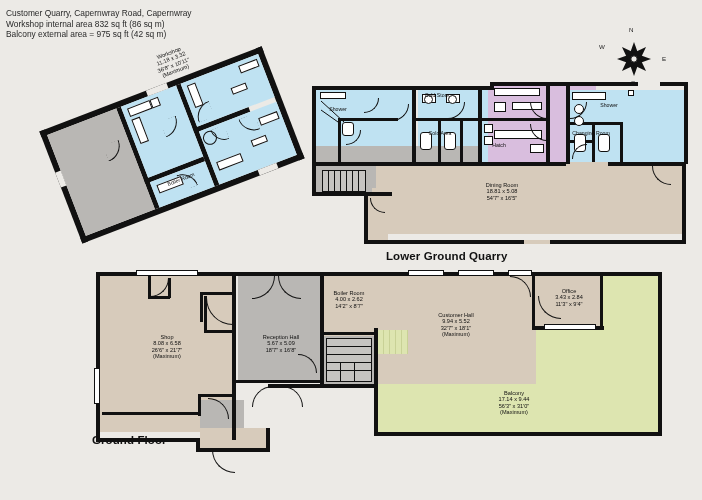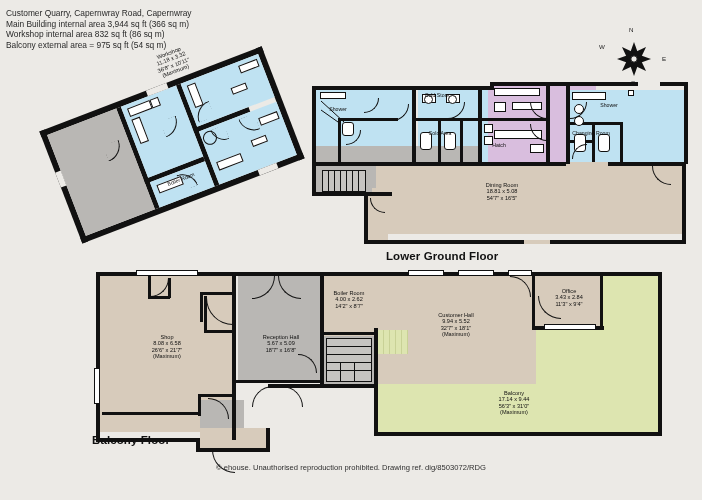--- a/index.html
+++ b/index.html
@@ -55,23 +55,22 @@
   .stairline{position:absolute;background:#111;height:1px;}
   .stairlineV{position:absolute;background:#111;width:1px;}
 </style>
 </head>
 <body>
 
 <div class="stage">
 
   <div class="abs" id="header">
     <div>Customer Quarry, Capernwray Road, Capernwray</div>
-    <div>Main Building internal area 3,944 sq ft (366 sq m)</div>
     <div>Workshop internal area 832 sq ft (86 sq m)</div>
-    <div>Balcony external area = 975 sq ft (54 sq m)</div>
+    <div>Balcony external area = 975 sq ft (42 sq m)</div>
   </div>
 
   <div id="compass">
     <svg width="72" height="58" viewBox="0 0 72 58">
       <g transform="translate(36,29)">
         <polygon points="0,-17 5,-3 0,0 -5,-3" fill="#111"></polygon>
         <polygon points="0,17 5,3 0,0 -5,3" fill="#111"></polygon>
         <polygon points="-17,0 -3,5 0,0 -3,-5" fill="#111"></polygon>
         <polygon points="17,0 3,5 0,0 3,-5" fill="#111"></polygon>
         <polygon points="0,-17 5,-3 0,0 -5,-3" fill="#111" transform="rotate(45)"></polygon>
@@ -239,21 +238,21 @@
     </div>
     <div class="lbl-sm" style="left:10px;top:28px;width:40px;">Shower</div>
     <div class="lbl-sm" style="left:112px;top:14px;width:34px;">
       <div>Cold Store</div>
     </div>
     <div class="lbl-sm" style="left:112px;top:52px;width:40px;">Cold Area</div>
     <div class="lbl-sm" style="left:176px;top:64px;width:30px;">Hatch</div>
     <div class="lbl-sm" style="left:282px;top:24px;width:38px;">Shower</div>
     <div class="lbl-sm" style="left:256px;top:52px;width:54px;">Changing Room</div>
 
-    <div class="plantitle" style="left:78px;top:172px;">Lower Ground Floor</div>
+    <div class="plantitle" style="left:78px;top:172px;">Lower Ground Quarry</div>
   </div>
 
   <div class="abs" style="left:92px;top:268px;width:590px;height:185px;">
 
     <div class="room fill-tan" style="left:8px;top:8px;width:132px;height:156px;"></div>
     <div class="room fill-grey" style="left:146px;top:8px;width:86px;height:104px;"></div>
     <div class="room fill-grey" style="left:108px;top:132px;width:44px;height:32px;"></div>
     <div class="room fill-tan" style="left:232px;top:8px;width:50px;height:60px;"></div>
     <div class="room fill-grey" style="left:232px;top:68px;width:50px;height:48px;"></div>
     <div class="room fill-tan" style="left:282px;top:8px;width:200px;height:108px;"></div>
@@ -352,20 +351,19 @@
       <div>3.43 x 2.84</div>
       <div>11'3" x 9'4"</div>
     </div>
     <div class="lbl" style="left:384px;top:122px;width:76px;">
       <div>Balcony</div>
       <div>17.14 x 9.44</div>
       <div>56'3" x 31'0"</div>
       <div>(Maximum)</div>
     </div>
 
-    <div class="plantitle" style="left:0px;top:166px;">Balcony Floor</div>
+    <div class="plantitle" style="left:0px;top:166px;">Ground Floor</div>
   </div>
 
   <div class="abs" id="footer">
-    <div>© ehouse. Unauthorised reproduction prohibited. Drawing ref. dig/8503072/RDG</div>
   </div>
 
 </div>
 
 </body></html>

